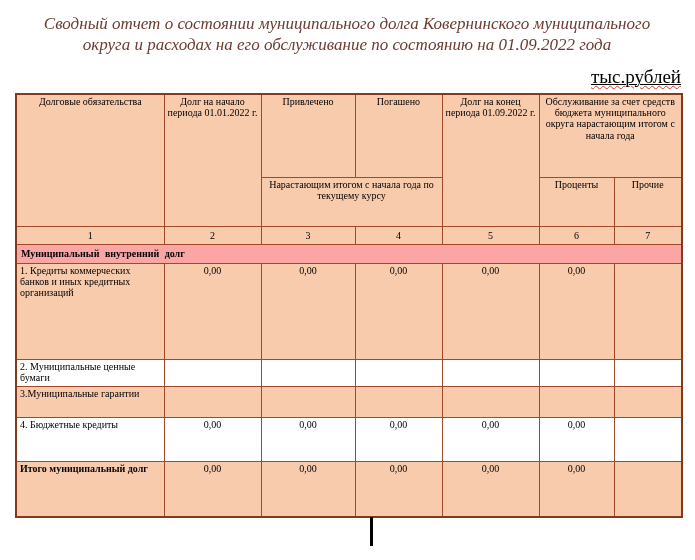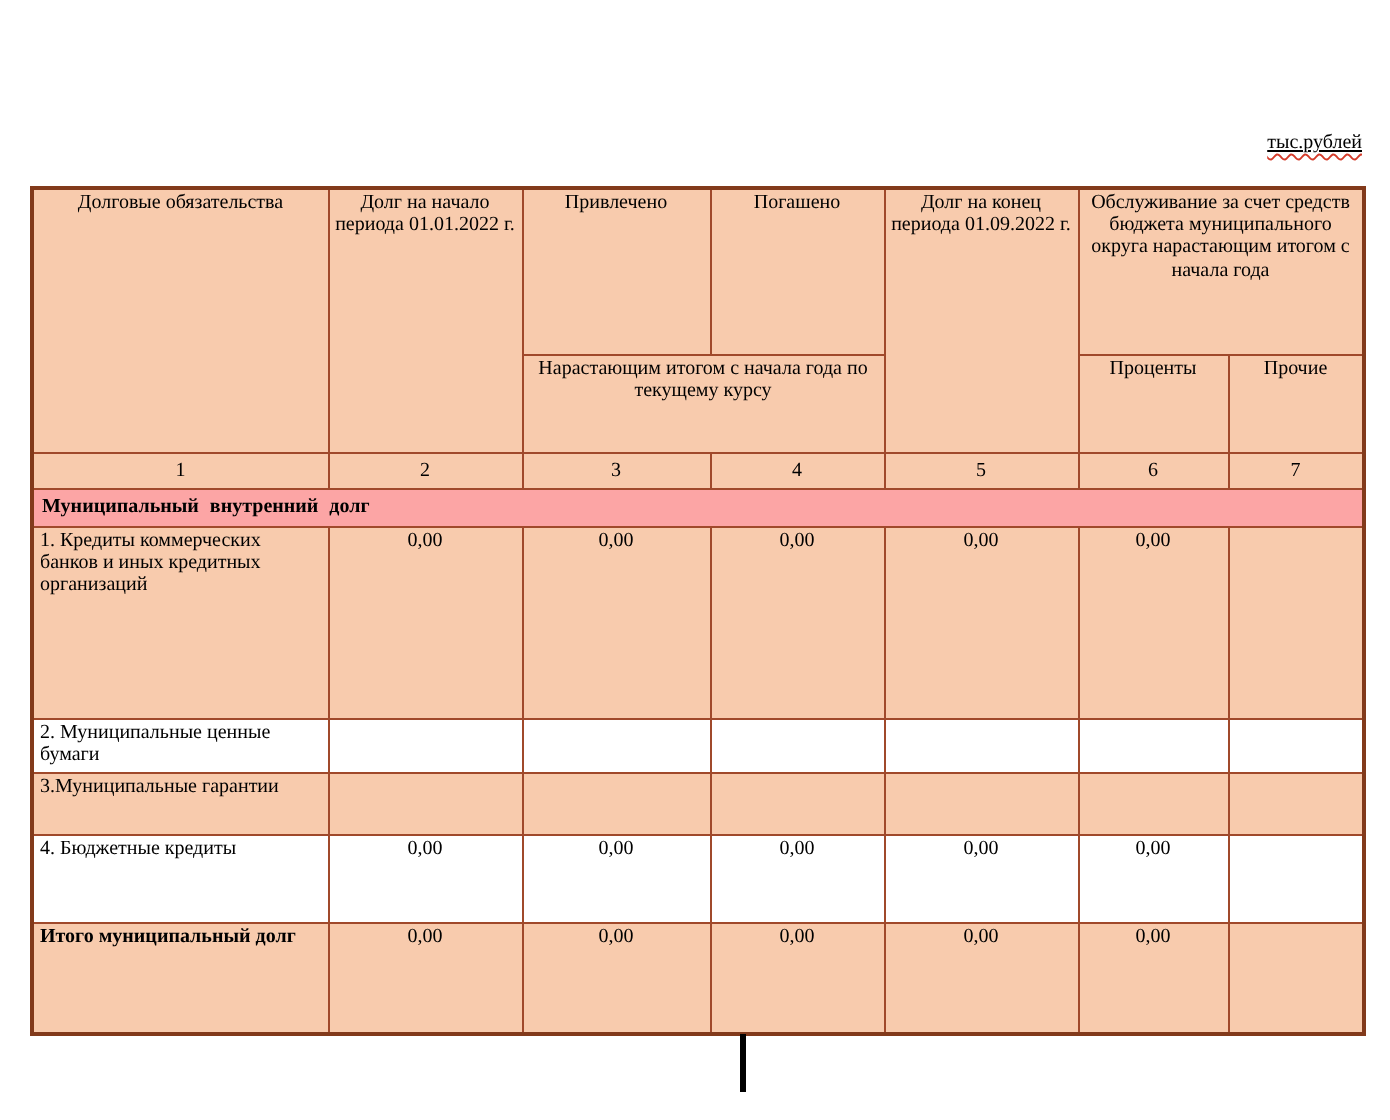--- a/index.html
+++ b/index.html
@@ -22,21 +22,21 @@
     top:13px;left:22px;width:650px;
     text-align:center;
     font-style:italic;
     font-size:17px;
     line-height:1.25;
     color:var(--title-color);
   }
   .units{
     position:absolute;
     top:66px;right:14px;
-    font-size:10px;
+    font-size:19px;
   }
   .units .u-solid{
     text-decoration:underline solid #000;
     text-decoration-thickness:1px;
   }
   .units .u-wavy{
     text-decoration:underline wavy #D43B2A;
     text-decoration-thickness:1px;
     text-underline-offset:2px;
   }
@@ -82,20 +82,21 @@
     left:370px;top:517px;
     width:3px;height:29px;
     background:#000;
   }
 </style>
 </head>
 <body>
 
 <div class="page">
 
+  <div class="doc-title">Сводный отчет о состоянии муниципального долга Ковернинского муниципального округа и расходах на его обслуживание по состоянию на 01.09.2022 года</div>
 
   <div class="units"><span class="u-solid"><span class="u-wavy">тыс.рублей</span></span></div>
 
   <table class="report">
     <colgroup>
       <col style="width:148px">
       <col style="width:97px">
       <col style="width:94px">
       <col style="width:87px">
       <col style="width:97px">

